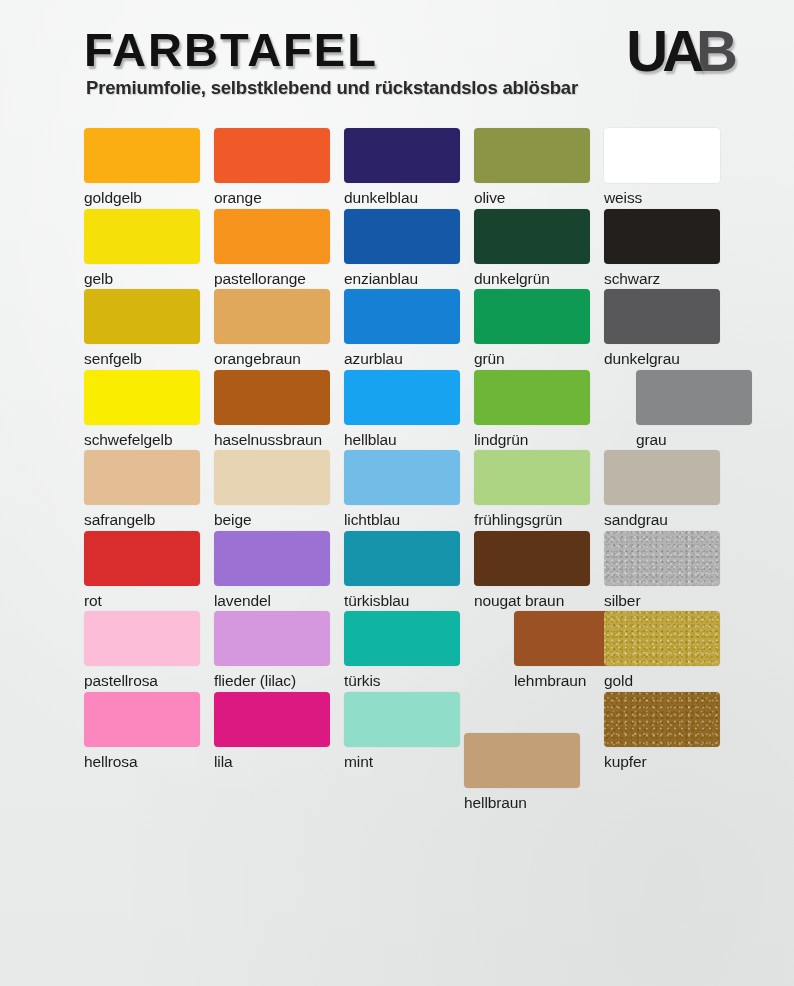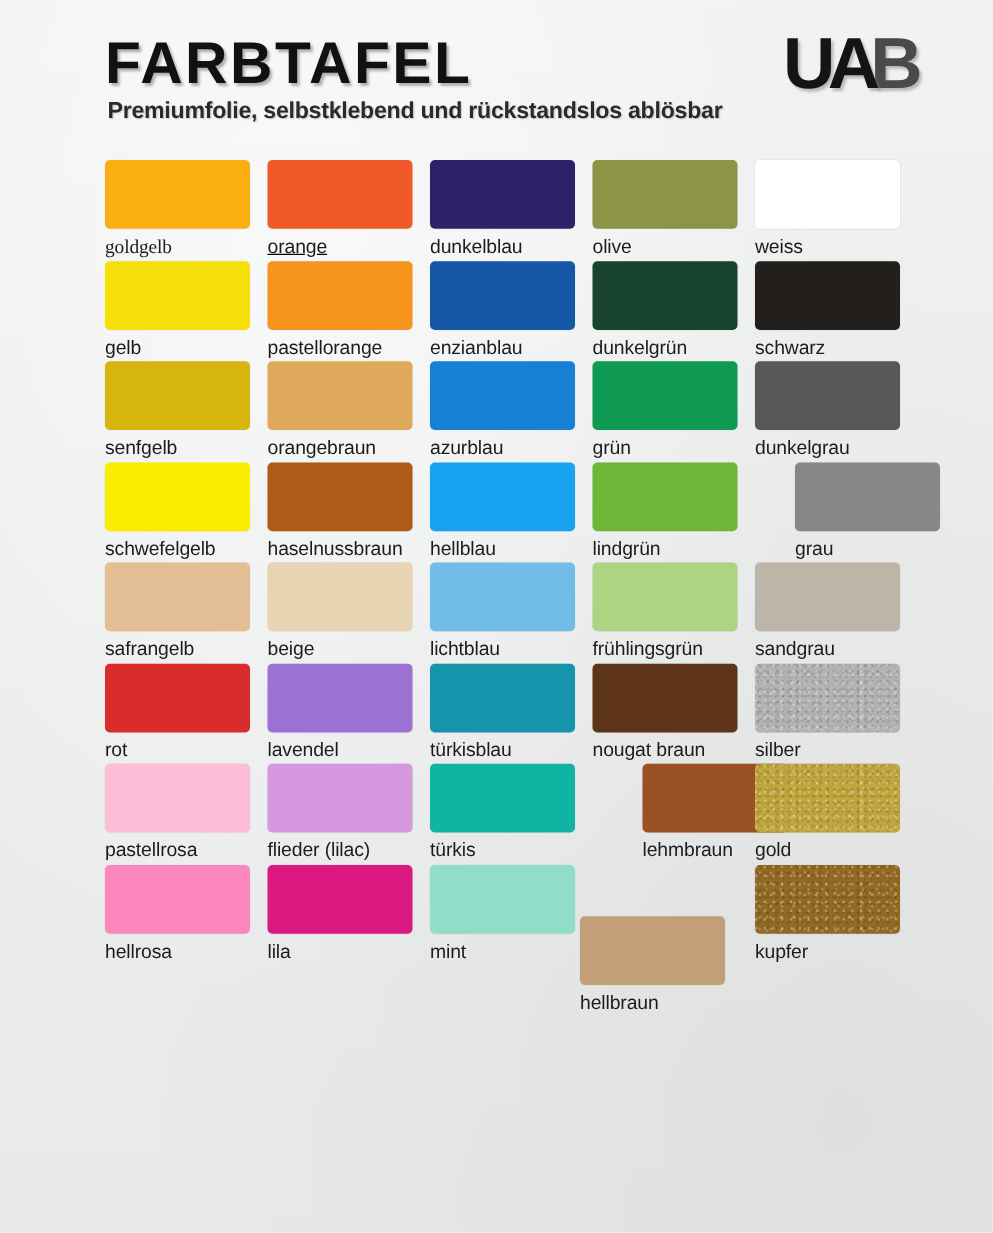--- a/index.html
+++ b/index.html
@@ -169,25 +169,25 @@
 
     <div class="logo">
       <span class="lg-u">U</span>
       <span class="lg-a">A</span>
       <span class="lg-b">B</span>
     </div>
   </div>
 
   <div class="grid" id="swatch-grid">
       <div class="row">
-        <div class="cell" style="left: 0px; font-family: Liberation Serif, serif;">
+        <div class="cell" style="left: 0px;">
           <div class="swatch" style="background: rgb(251, 174, 17);"></div>
           <div class="label">goldgelb</div>
         </div>
-        <div class="cell" style="left: 130px; text-decoration: underline;">
+        <div class="cell" style="left: 130px;">
           <div class="swatch" style="background: rgb(240, 90, 40);"></div>
           <div class="label">orange</div>
         </div>
         <div class="cell" style="left: 260px;">
           <div class="swatch" style="background: rgb(43, 34, 104);"></div>
           <div class="label">dunkelblau</div>
         </div>
         <div class="cell" style="left: 390px;">
           <div class="swatch" style="background: rgb(140, 148, 70);"></div>
           <div class="label">olive</div>

